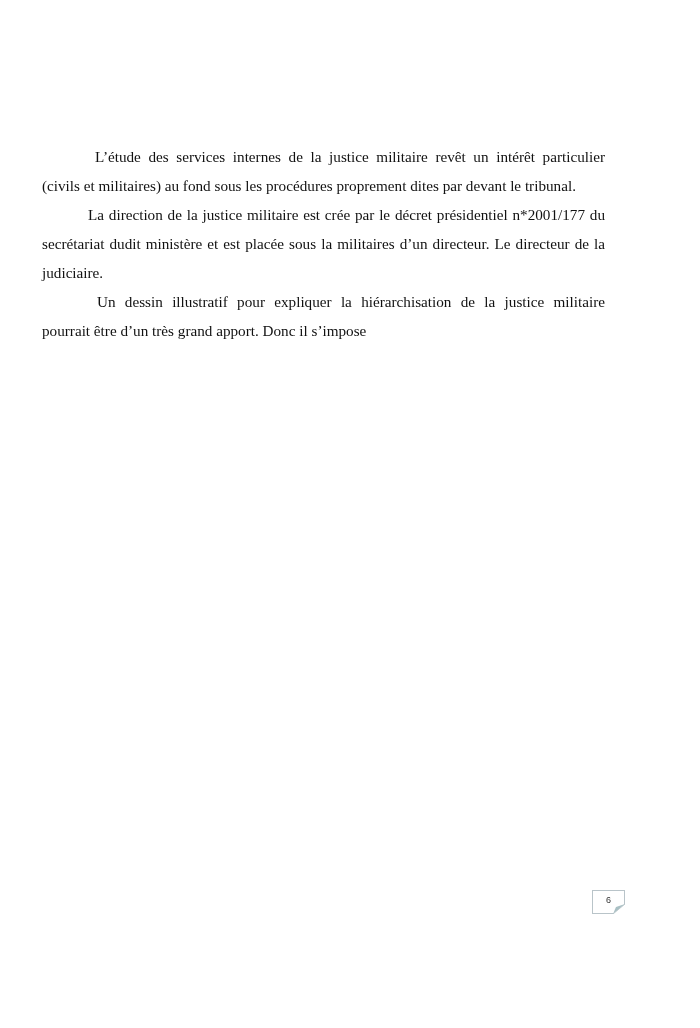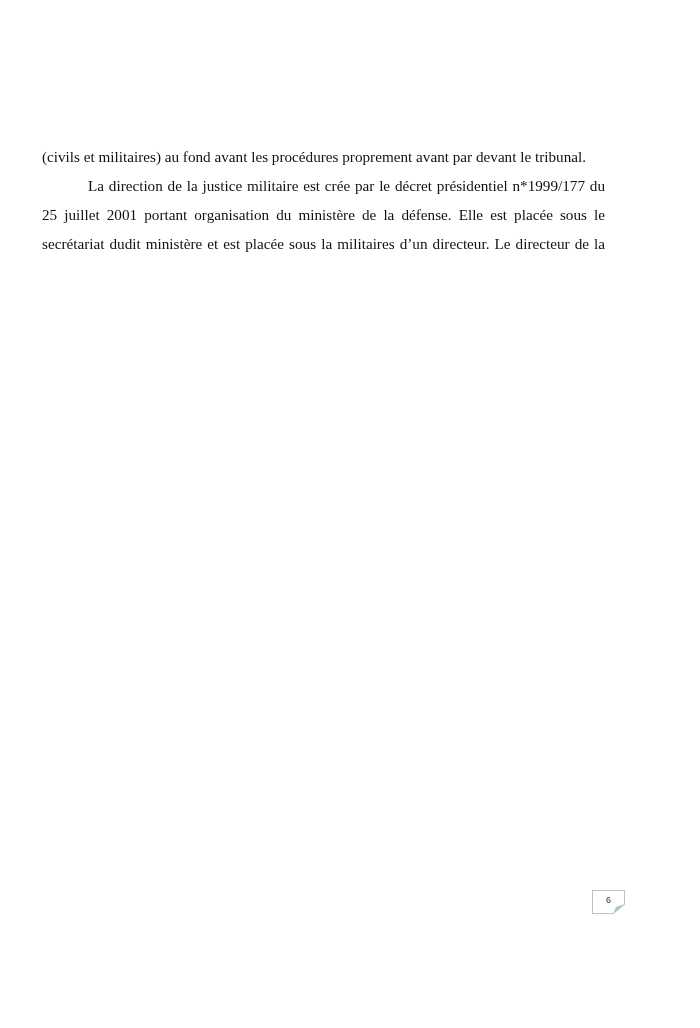--- a/index.html
+++ b/index.html
@@ -62,26 +62,31 @@
       bottom: -1px;
       width: 12px;
       height: 10px;
     }
   </style>
 </head>
 <body>
 
 <div class="page-body">
   <div class="paragraph">
-    <span class="line last">(civils et militaires) au fond avant les procédures proprement avant par devant le tribunal.</span>
+    <span class="line indent-1">L’étude des services internes de la justice militaire revêt un intérêt particulier</span>
+    <span class="line last">(civils et militaires) au fond sous les procédures proprement dites par devant le tribunal.</span>
   </div>
   <div class="paragraph">
-    <span class="line indent-2">La direction de la justice militaire est crée par le décret présidentiel n*1999/177 du</span>
-    <span class="line">25 juillet 2001 portant organisation du ministère de la défense. Elle est placée sous le</span>
+    <span class="line indent-2">La direction de la justice militaire est crée par le décret présidentiel n*2001/177 du</span>
     <span class="line">secrétariat dudit ministère et est placée sous la militaires d’un directeur. Le directeur de la</span>
+    <span class="line last">judiciaire.</span>
+  </div>
+  <div class="paragraph">
+    <span class="line indent-3">Un dessin illustratif pour expliquer la hiérarchisation  de la justice militaire</span>
+    <span class="line last">pourrait être d’un très grand apport. Donc il s’impose</span>
   </div>
 </div>
 
 <div class="page-number-box">
   <span class="page-number">6</span>
   <svg class="fold" viewBox="0 0 12 10" width="12" height="10">
     <polygon points="12,0 12,10 0,10" fill="#ffffff"></polygon>
     <polygon points="12,0 0,10 3,3" fill="#a9c0c4"></polygon>
     <line x1="12" y1="0" x2="0" y2="10" stroke="#b9c4c9" stroke-width="0.8"></line>
   </svg>

